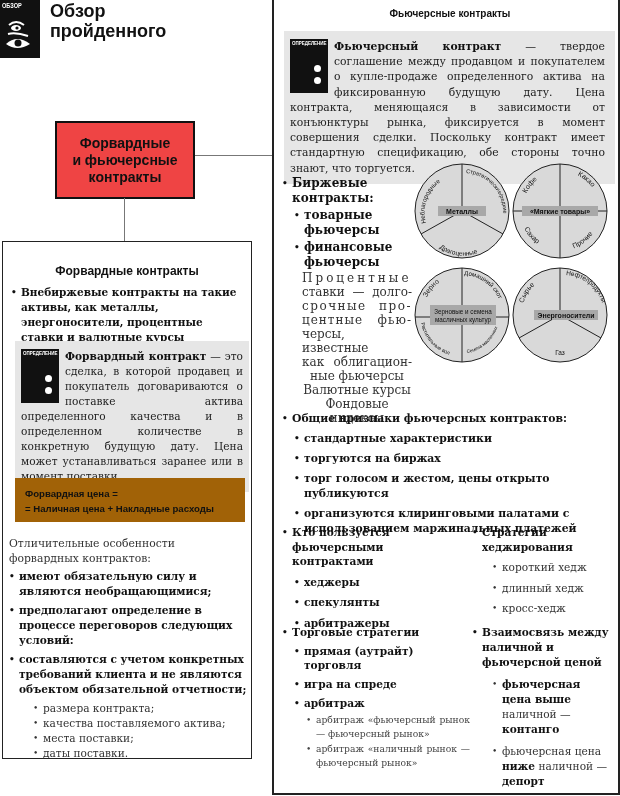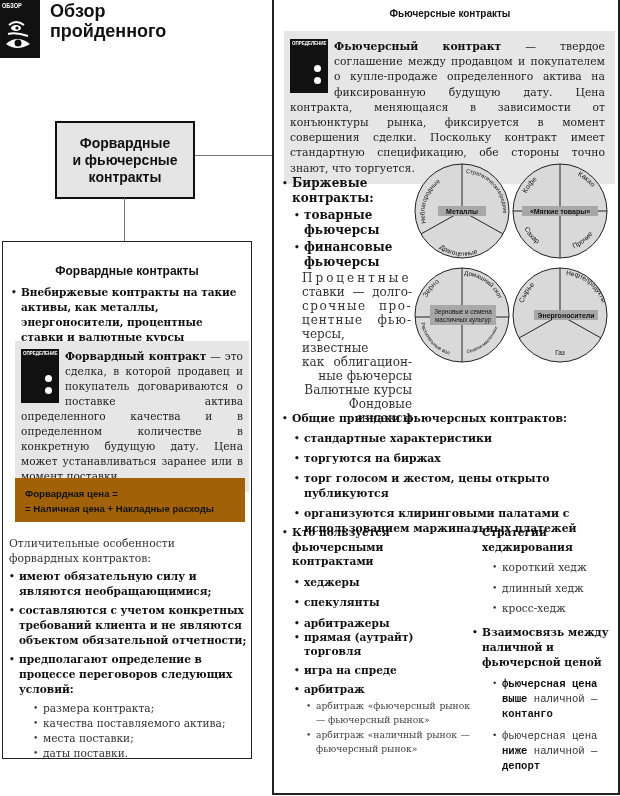--- a/index.html
+++ b/index.html
@@ -11,21 +11,21 @@
   .logo-label { position:absolute; left:2px; top:2px; font-family:"Liberation Sans", sans-serif;
                 font-size:7px; font-weight:bold; color:#fff; letter-spacing:0; transform:scaleX(0.8); transform-origin:left top; }
   .logo svg { position:absolute; left:6px; top:20px; }
   .header-title { position:absolute; left:50px; top:1px; font-family:"Liberation Sans", sans-serif;
                   font-weight:bold; font-size:18px; line-height:20px; color:#111; }
   .header-title div { white-space:nowrap; }
 
   
   .center-box { position:absolute; left:55px; top:121px; width:136px; height:74px; border:2px solid #111;
                 display:flex; align-items:center; justify-content:center; text-align:center;
-                font-family:"Liberation Sans", sans-serif; font-weight:bold; font-size:14px; line-height:17px; background:#e5e5e5; }
+                font-family:"Liberation Sans", sans-serif; font-weight:bold; font-size:14px; line-height:17px; background:#ef4444; }
   .conn-h { position:absolute; left:195px; top:155px; width:77px; height:1px; background:#777; }
   .conn-v { position:absolute; left:124px; top:198px; width:1px; height:43px; background:#777; }
 
   
   .left-panel { position:absolute; left:2px; top:241px; width:248px; height:516px; border:1px solid #222; }
   .panel-title { font-family:"Liberation Sans", sans-serif; font-weight:bold; font-size:12px; text-align:center; }
   .lp-title { position:absolute; left:0; right:0; top:22px; }
   .bullet { position:relative; padding-left:12px; }
   .bullet::before { content:"•"; position:absolute; left:2px; top:0; font-size:9px; }
   .lp-intro { position:absolute; left:6px; right:6px; top:43px; font-size:10.5px; font-weight:bold; line-height:15px; }
@@ -51,21 +51,21 @@
   .right-panel { position:absolute; left:272px; top:-2px; width:344px; height:795px; border:2px solid #222; border-top:none; }
   .rp-title { position:absolute; left:8px; right:0; top:10px; font-size:10px; }
   .rp-def { left:10px; top:33px; width:315px; padding:8px 10px 8px 6px; }
   .rp-def .def-text { font-size:10.8px; line-height:15.2px; }
 
   .exch { position:absolute; left:6px; top:178px; width:132px; font-size:12px; line-height:14.5px; }
   .exch .lvl1 { font-weight:bold; }
   .exch .lvl2 { font-weight:bold; padding-left:12px; margin-top:3px; }
   .exch .desc { padding-left:22px; color:#333; margin-top:2px; line-height:14px; }
   .exch .desc .just { text-align:justify; text-align-last:justify; }
-  .exch .desc .plain { text-align:right; }
+  .exch .desc .plain { text-align:center; }
 
   .pie { position:absolute; }
   .pie-label-box { font-family:"Liberation Sans", sans-serif; font-weight:bold; font-size:7px; fill:#111; }
 
   .general { position:absolute; left:6px; top:413px; right:8px; font-size:10.8px; font-weight:bold; line-height:15px; }
   .general .items .bullet { margin-top:5px; }
   .general .items { padding-left:12px; }
 
   .who { position:absolute; left:6px; top:527px; width:180px; font-size:10.6px; font-weight:bold; line-height:14.5px; }
   .who .items { padding-left:12px; }
@@ -78,21 +78,21 @@
   .trading { position:absolute; left:6px; top:627px; width:190px; font-size:10.6px; line-height:14px; }
   .trading .head { font-weight:bold; }
   .trading .l2 { padding-left:12px; font-weight:bold; margin-top:5px; }
   .trading .l3 { padding-left:24px; font-size:8.8px; color:#444; line-height:13px; margin-top:3px; }
   .trading .l3 .bullet { margin-top:1px; }
   .trading .l3 .bullet.justified { text-align:justify; }
 
   .relation { position:absolute; left:196px; top:627px; width:140px; font-size:10.6px; line-height:15px; }
   .relation .head { font-weight:bold; }
   .relation .items { padding-left:20px; color:#333; }
-  .relation .items .bullet { margin-top:7px;font-family:Liberation Mono, monospace; }
+  .relation .items .bullet { margin-top:7px; }
   .relation b { color:#111; }
 </style>
 </head>
 <body>
 
 <div class="logo">
   <span class="logo-label">ОБЗОР</span>
   <svg width="28" height="32" viewBox="0 0 28 32">
     <path d="M3 5 Q10 -1 18 5" stroke="#fff" stroke-width="2" fill="none"></path>
     <ellipse cx="10" cy="8" rx="5" ry="3" fill="#fff"></ellipse>
@@ -131,22 +131,22 @@
   </div>
 
   <div class="formula">
     <div>Форвардная цена =</div>
     <div>= Наличная цена + Накладные расходы</div>
   </div>
 
   <div class="lp-features-title">Отличительные особенности форвардных контрактов:</div>
   <div class="lp-features">
     <div class="bullet">имеют обязательную силу и являются необращающимися;</div>
+    <div class="bullet">предполагают определение в процессе переговоров следующих условий:</div>
     <div class="bullet">составляются с учетом конкретных требований клиента и не являются объектом обязательной отчетности;</div>
-    <div class="bullet">предполагают определение в процессе переговоров следующих условий:</div>
     <div class="sub-list">
       <div class="bullet">размера контракта;</div>
       <div class="bullet">качества поставляемого актива;</div>
       <div class="bullet">места поставки;</div>
       <div class="bullet">даты поставки.</div>
     </div>
   </div>
 </div>
 
 <div class="right-panel">
@@ -274,20 +274,21 @@
   <div class="hedge">
     <div class="head bullet">Стратегии хеджирования</div>
     <div class="items">
       <div class="bullet">короткий хедж</div>
       <div class="bullet">длинный хедж</div>
       <div class="bullet">кросс-хедж</div>
     </div>
   </div>
 
   <div class="trading">
+    <div class="head bullet">Торговые стратегии</div>
     <div class="l2">
         <div class="bullet">прямая (аутрайт) торговля</div>
       </div>
     <div class="l2">
         <div class="bullet">игра на спреде</div>
       </div>
     <div class="l2">
         <div class="bullet">арбитраж</div>
       </div>
     <div class="l3" style="font-size:9.2px; line-height:14px;">

